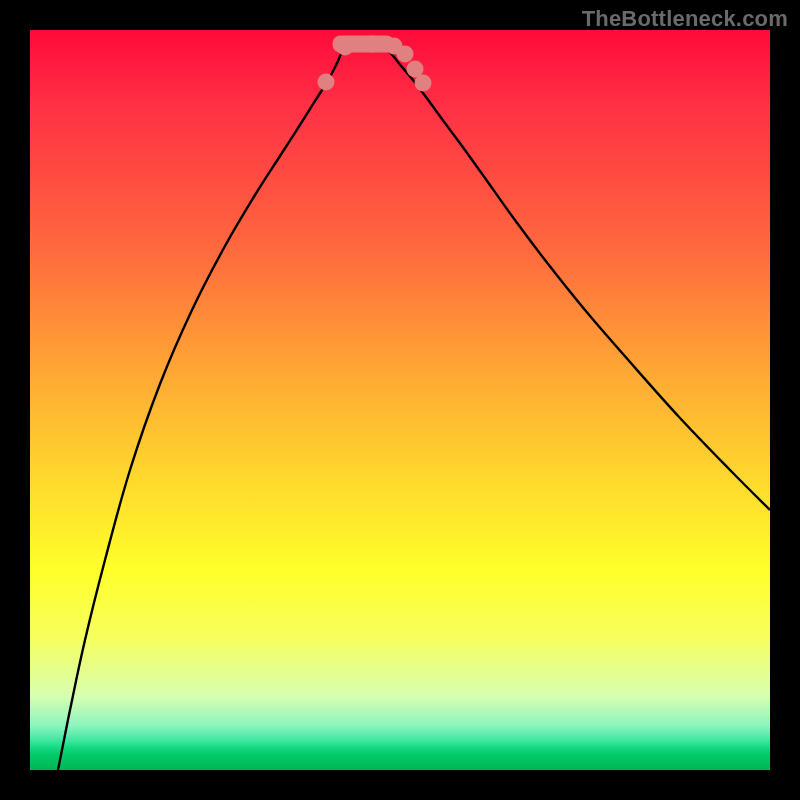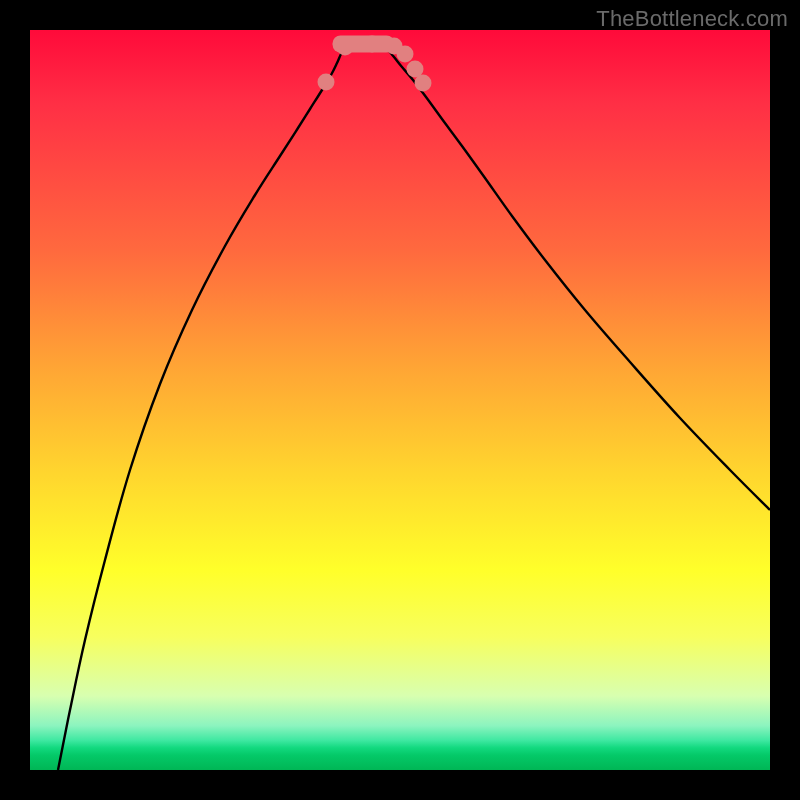--- a/index.html
+++ b/index.html
@@ -33,21 +33,21 @@
       #00b655 100%
     );
   }
   .watermark {
     position: absolute;
     top: 6px;
     right: 12px;
     color: #6a6a6a;
     font-size: 22px;
     letter-spacing: 0.2px;
-    font-weight: 400;
+    font-weight: 700;
   }
   svg.plot {
     position: absolute;
     left: 0;
     top: 0;
     width: 740px;
     height: 740px;
   }
 </style>
 </head>

